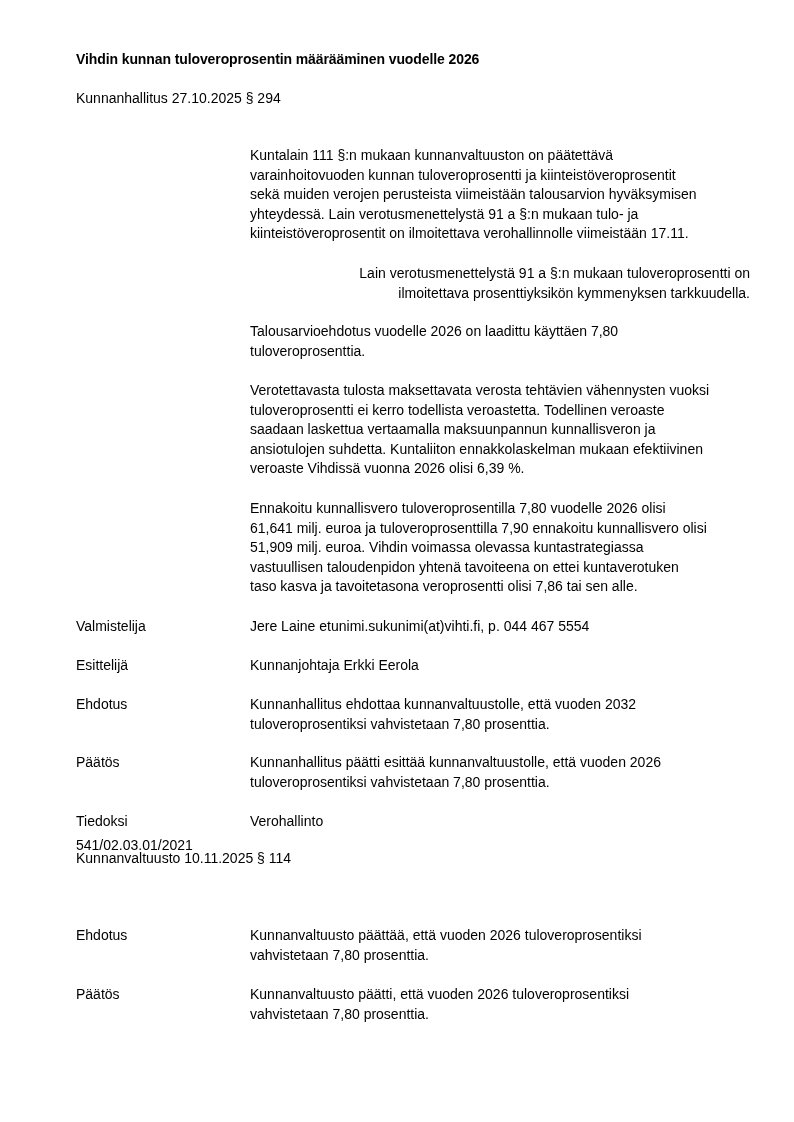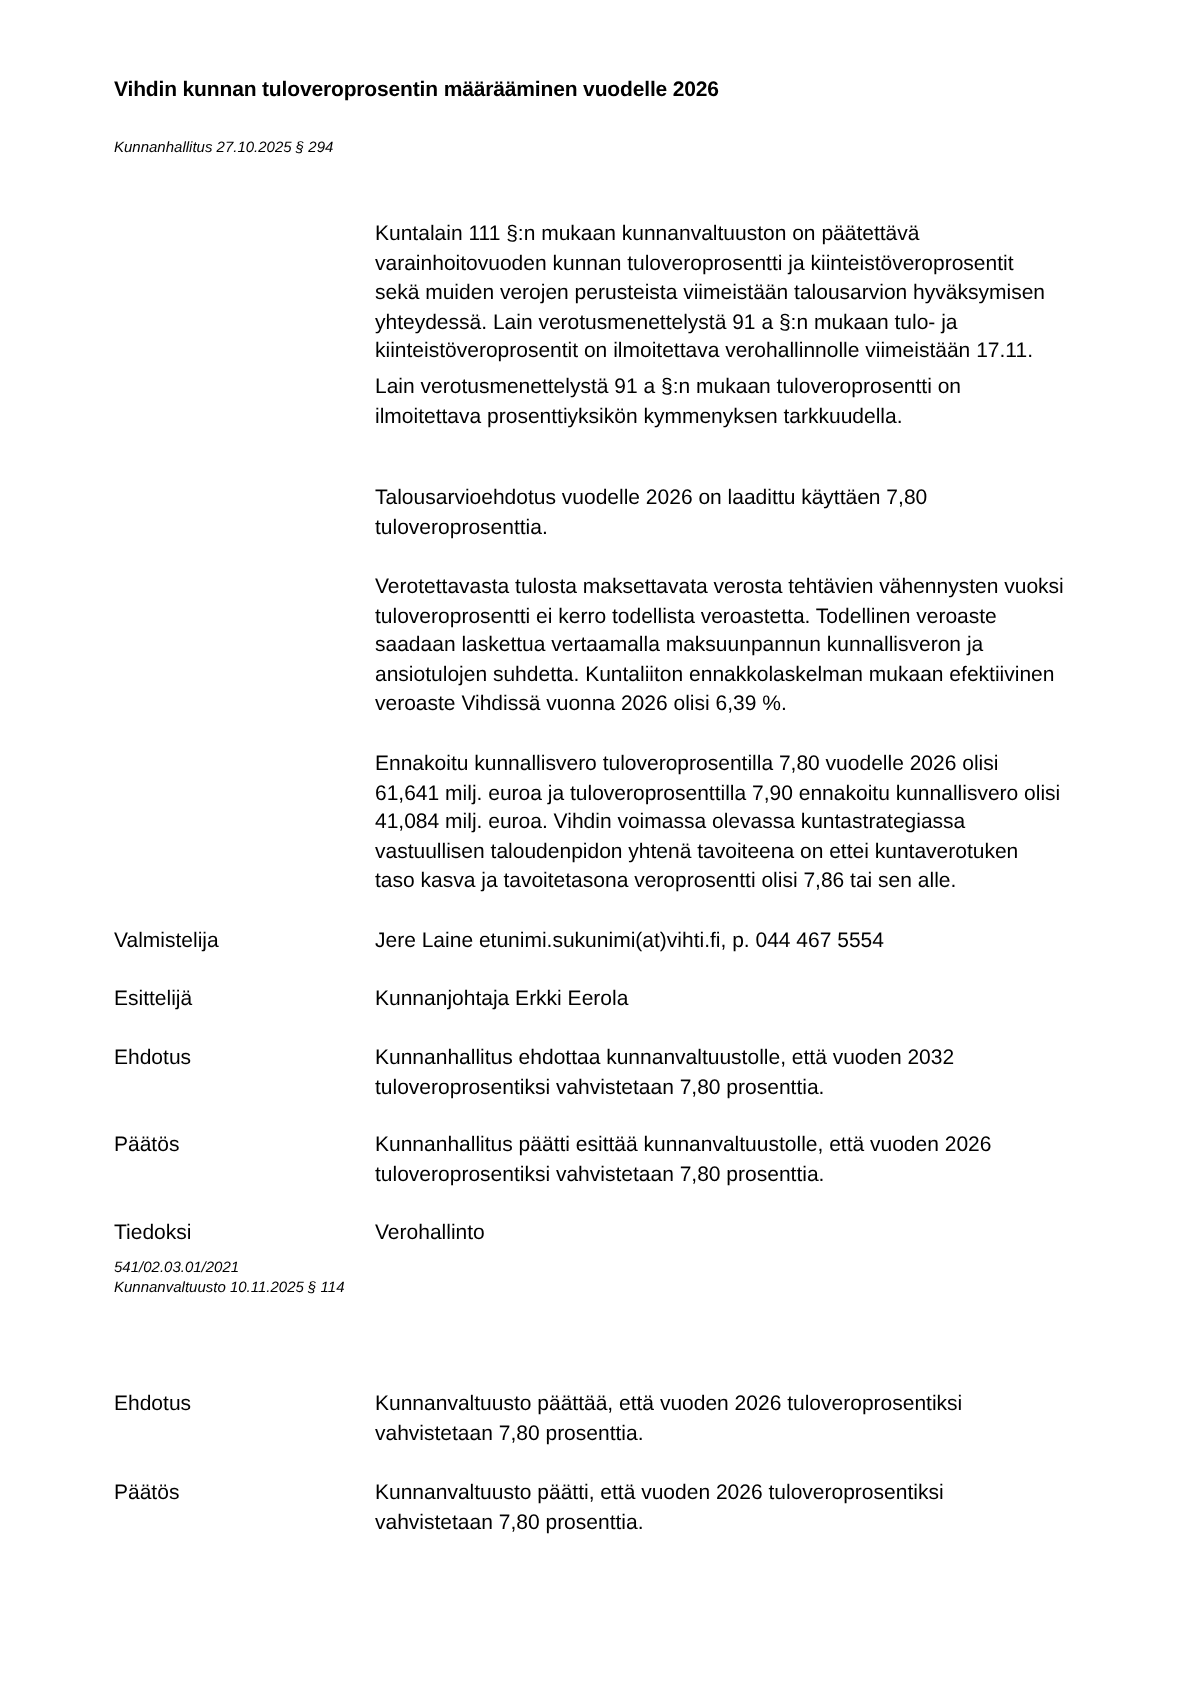--- a/index.html
+++ b/index.html
@@ -25,24 +25,23 @@
       position: absolute;
       left: 76px; top: 51px;
       font-weight: bold;
       font-size: 14px;
       letter-spacing: -0.1px;
       white-space: nowrap;
     }
     .meeting {
       position: absolute;
       left: 76px;
-      font-size: 10px;
+      font-size: 14px;
       white-space: nowrap;
       line-height: 19.5px;
-      font-style: italic;
     }
     .body-block {
       position: absolute;
       left: 250px;
       width: 500px;
       font-size: 14px;
       line-height: 19.5px;
     }
     .para {
       margin: 0;
@@ -82,21 +81,21 @@
   <div class="body-block" style="top:146px;">
     <p class="para">
       <span class="ln">Kuntalain 111 §:n mukaan kunnanvaltuuston on päätettävä</span>
       <span class="ln">varainhoitovuoden  kunnan  tuloveroprosentti  ja kiinteistöveroprosentit</span>
       <span class="ln">sekä muiden verojen perusteista viimeistään talousarvion hyväksymisen</span>
       <span class="ln">yhteydessä. Lain verotusmenettelystä  91 a §:n mukaan tulo- ja</span>
       <span class="ln">kiinteistöveroprosentit  on ilmoitettava verohallinnolle viimeistään 17.11.</span>
     </p>
   </div>
 
-  <div class="body-block" style="top:248px;">
+  <div class="body-block" style="top:264px;text-align:right;">
     <p class="para">
       <span class="ln">Lain verotusmenettelystä 91 a §:n mukaan tuloveroprosentti  on</span>
       <span class="ln">ilmoitettava prosenttiyksikön kymmenyksen tarkkuudella.</span>
     </p>
   </div>
 
   <div class="body-block" style="top:322px;">
     <p class="para">
       <span class="ln">Talousarvioehdotus vuodelle 2026 on laadittu käyttäen 7,80</span>
       <span class="ln">tuloveroprosenttia.</span>
@@ -110,21 +109,21 @@
       <span class="ln">saadaan laskettua vertaamalla maksuunpannun kunnallisveron ja</span>
       <span class="ln">ansiotulojen suhdetta. Kuntaliiton ennakkolaskelman mukaan efektiivinen</span>
       <span class="ln">veroaste Vihdissä vuonna 2026 olisi 6,39 %.</span>
     </p>
   </div>
 
   <div class="body-block" style="top:499px;">
     <p class="para">
       <span class="ln">Ennakoitu  kunnallisvero tuloveroprosentilla  7,80 vuodelle 2026 olisi</span>
       <span class="ln">61,641 milj. euroa ja tuloveroprosenttilla  7,90 ennakoitu kunnallisvero olisi</span>
-      <span class="ln">41,084 milj. euroa. Vihdin voimassa olevassa kuntastrategiassa</span>
+      <span class="ln">51,909 milj. euroa. Vihdin voimassa olevassa kuntastrategiassa</span>
       <span class="ln">vastuullisen taloudenpidon yhtenä tavoiteena on ettei kuntaverotuken</span>
       <span class="ln">taso kasva ja tavoitetasona veroprosentti  olisi 7,86 tai sen alle.</span>
     </p>
   </div>
 
   <div class="row" style="top:617px;">
     <span class="label">Valmistelija</span>
     <span class="value">
       <span class="ln">Jere Laine  etunimi.sukunimi(at)vihti.fi,  p. 044 467 5554</span>
     </span>

